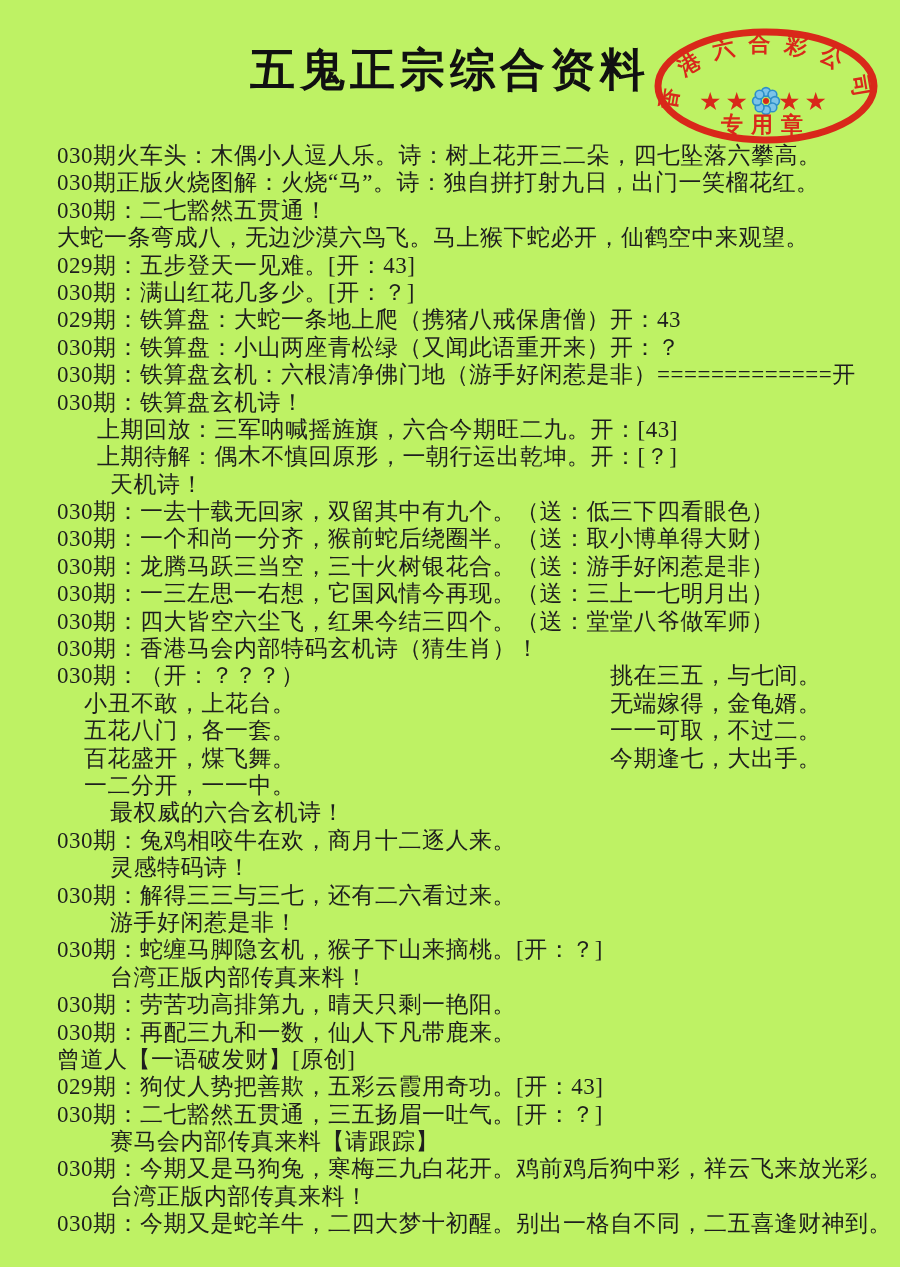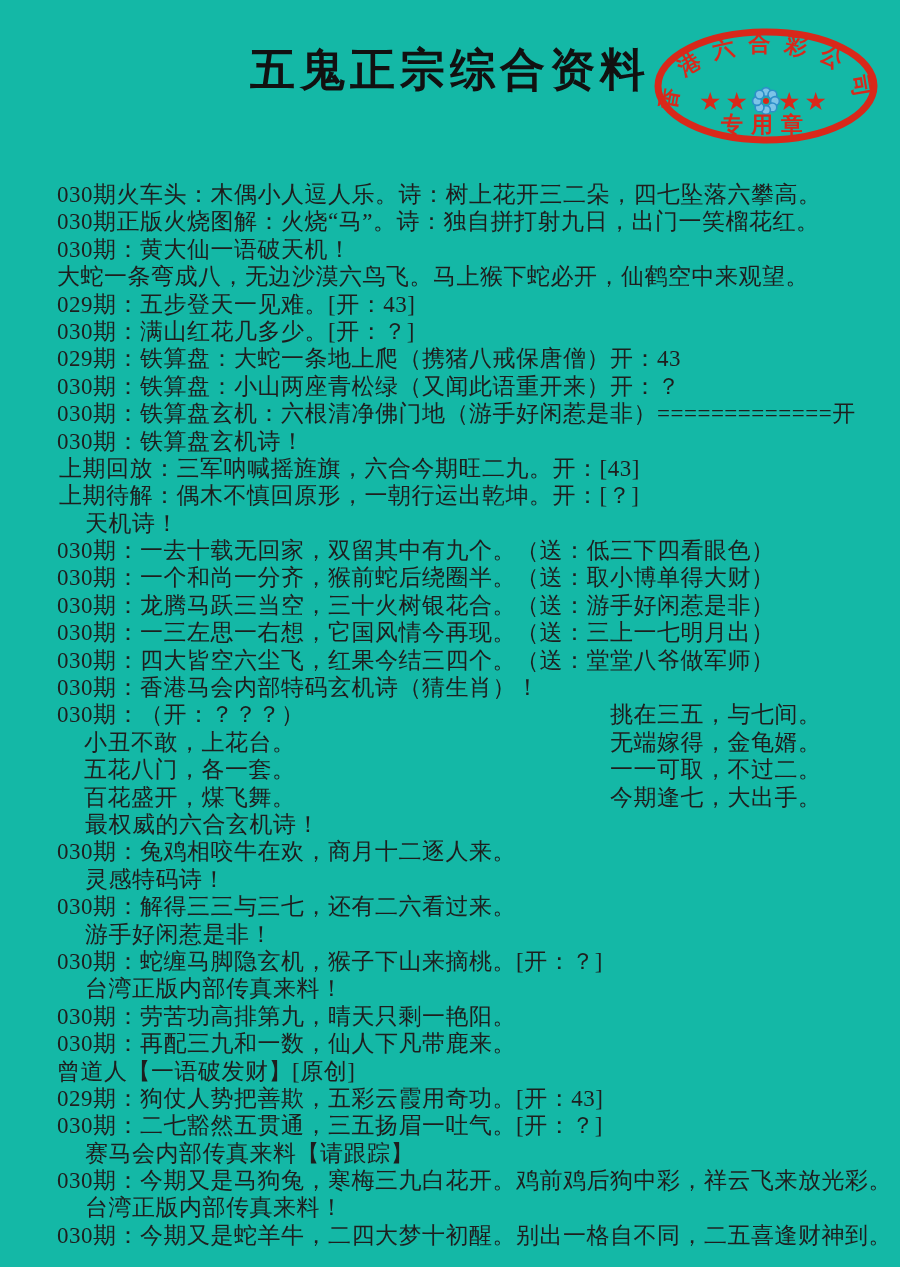--- a/index.html
+++ b/index.html
@@ -3,43 +3,43 @@
 <meta charset="utf-8">
 <style>
   html,body{margin:0;padding:0;}
   body{
     width:900px;height:1267px;
     background:#ffffff;
     font-family:"Liberation Serif","DejaVu Serif",serif;
     color:#1e1e1e;
     overflow:hidden;
   }
-  .page{position:relative;width:900px;height:1267px;background:#14b8a6;}
+  .page{position:relative;width:900px;height:1267px;background:#bef264;}
   .page-title{
     position:absolute;top:40px;left:0;width:900px;
     text-align:center;
     font-size:45px;font-weight:700;letter-spacing:5px;
     color:#111;
   }
   .stamp{
     position:absolute;top:27px;left:650px;width:232px;height:118px;
   }
   .content{
-    position:absolute;top:142px;left:0;width:900px;margin-top:39px;
+    position:absolute;top:142px;left:0;width:900px;
   }
   .line{
     font-size:23px;
     line-height:27.4px;
     height:27.4px;
     white-space:nowrap;
     letter-spacing:0.5px;
   }
   .ind0{padding-left:57px;}
-  .ind1{padding-left:85px;}
-  .ind2{padding-left:59px;}
+  .ind1{padding-left:110px;}
+  .ind2{padding-left:97px;}
   .ind3{padding-left:84px;}
   .cols{position:relative;}
   .col-right{position:absolute;left:610px;top:0;}
   .col-right .line{padding-left:0;}
 </style>
 </head>
 <body>
 
 <div class="page">
 
@@ -66,21 +66,21 @@
         <circle cx="0" cy="0" r="3" fill="#d9281a"></circle>
       </g>
       <text x="116" y="105" font-size="22" font-weight="700" fill="#d9281a" letter-spacing="8" text-anchor="middle" font-family="Liberation Serif, DejaVu Serif, serif">专用章</text>
     </svg>
   </div>
 
   <div class="content">
     <div id="top-lines">
         <div class="line ind0">030期火车头：木偶小人逗人乐。诗：树上花开三二朵，四七坠落六攀高。</div>
         <div class="line ind0">030期正版火烧图解：火烧“马”。诗：独自拼打射九日，出门一笑榴花红。</div>
-        <div class="line ind0">030期：黄大仙一语破天机！</div>
+        <div class="line ind0">030期：二七豁然五贯通！</div>
         <div class="line ind0">大蛇一条弯成八，无边沙漠六鸟飞。马上猴下蛇必开，仙鹤空中来观望。</div>
         <div class="line ind0">029期：五步登天一见难。[开：43]</div>
         <div class="line ind0">030期：满山红花几多少。[开：？]</div>
         <div class="line ind0">029期：铁算盘：大蛇一条地上爬（携猪八戒保唐僧）开：43</div>
         <div class="line ind0">030期：铁算盘：小山两座青松绿（又闻此语重开来）开：？</div>
         <div class="line ind0">030期：铁算盘玄机：六根清净佛门地（游手好闲惹是非）=============开</div>
         <div class="line ind0">030期：铁算盘玄机诗！</div>
         <div class="line ind2">上期回放：三军呐喊摇旌旗，六合今期旺二九。开：[43]</div>
         <div class="line ind2">上期待解：偶木不慎回原形，一朝行运出乾坤。开：[？]</div>
         <div class="line ind1">天机诗！</div>
@@ -90,20 +90,21 @@
         <div class="line ind0">030期：一三左思一右想，它国风情今再现。（送：三上一七明月出）</div>
         <div class="line ind0">030期：四大皆空六尘飞，红果今结三四个。（送：堂堂八爷做军师）</div>
         <div class="line ind0">030期：香港马会内部特码玄机诗（猜生肖）！</div>
       </div>
     <div class="cols">
       <div id="col-left">
           <div class="line ind0">030期：（开：？？？）</div>
           <div class="line ind3">小丑不敢，上花台。</div>
           <div class="line ind3">五花八门，各一套。</div>
           <div class="line ind3">百花盛开，煤飞舞。</div>
+          <div class="line ind3">一二分开，一一中。</div>
         </div>
       <div class="col-right" id="col-right">
           <div class="line ind0">挑在三五，与七间。</div>
           <div class="line ind0">无端嫁得，金龟婿。</div>
           <div class="line ind0">一一可取，不过二。</div>
           <div class="line ind0">今期逢七，大出手。</div>
         </div>
     </div>
     <div id="bottom-lines">
         <div class="line ind1">最权威的六合玄机诗！</div>

